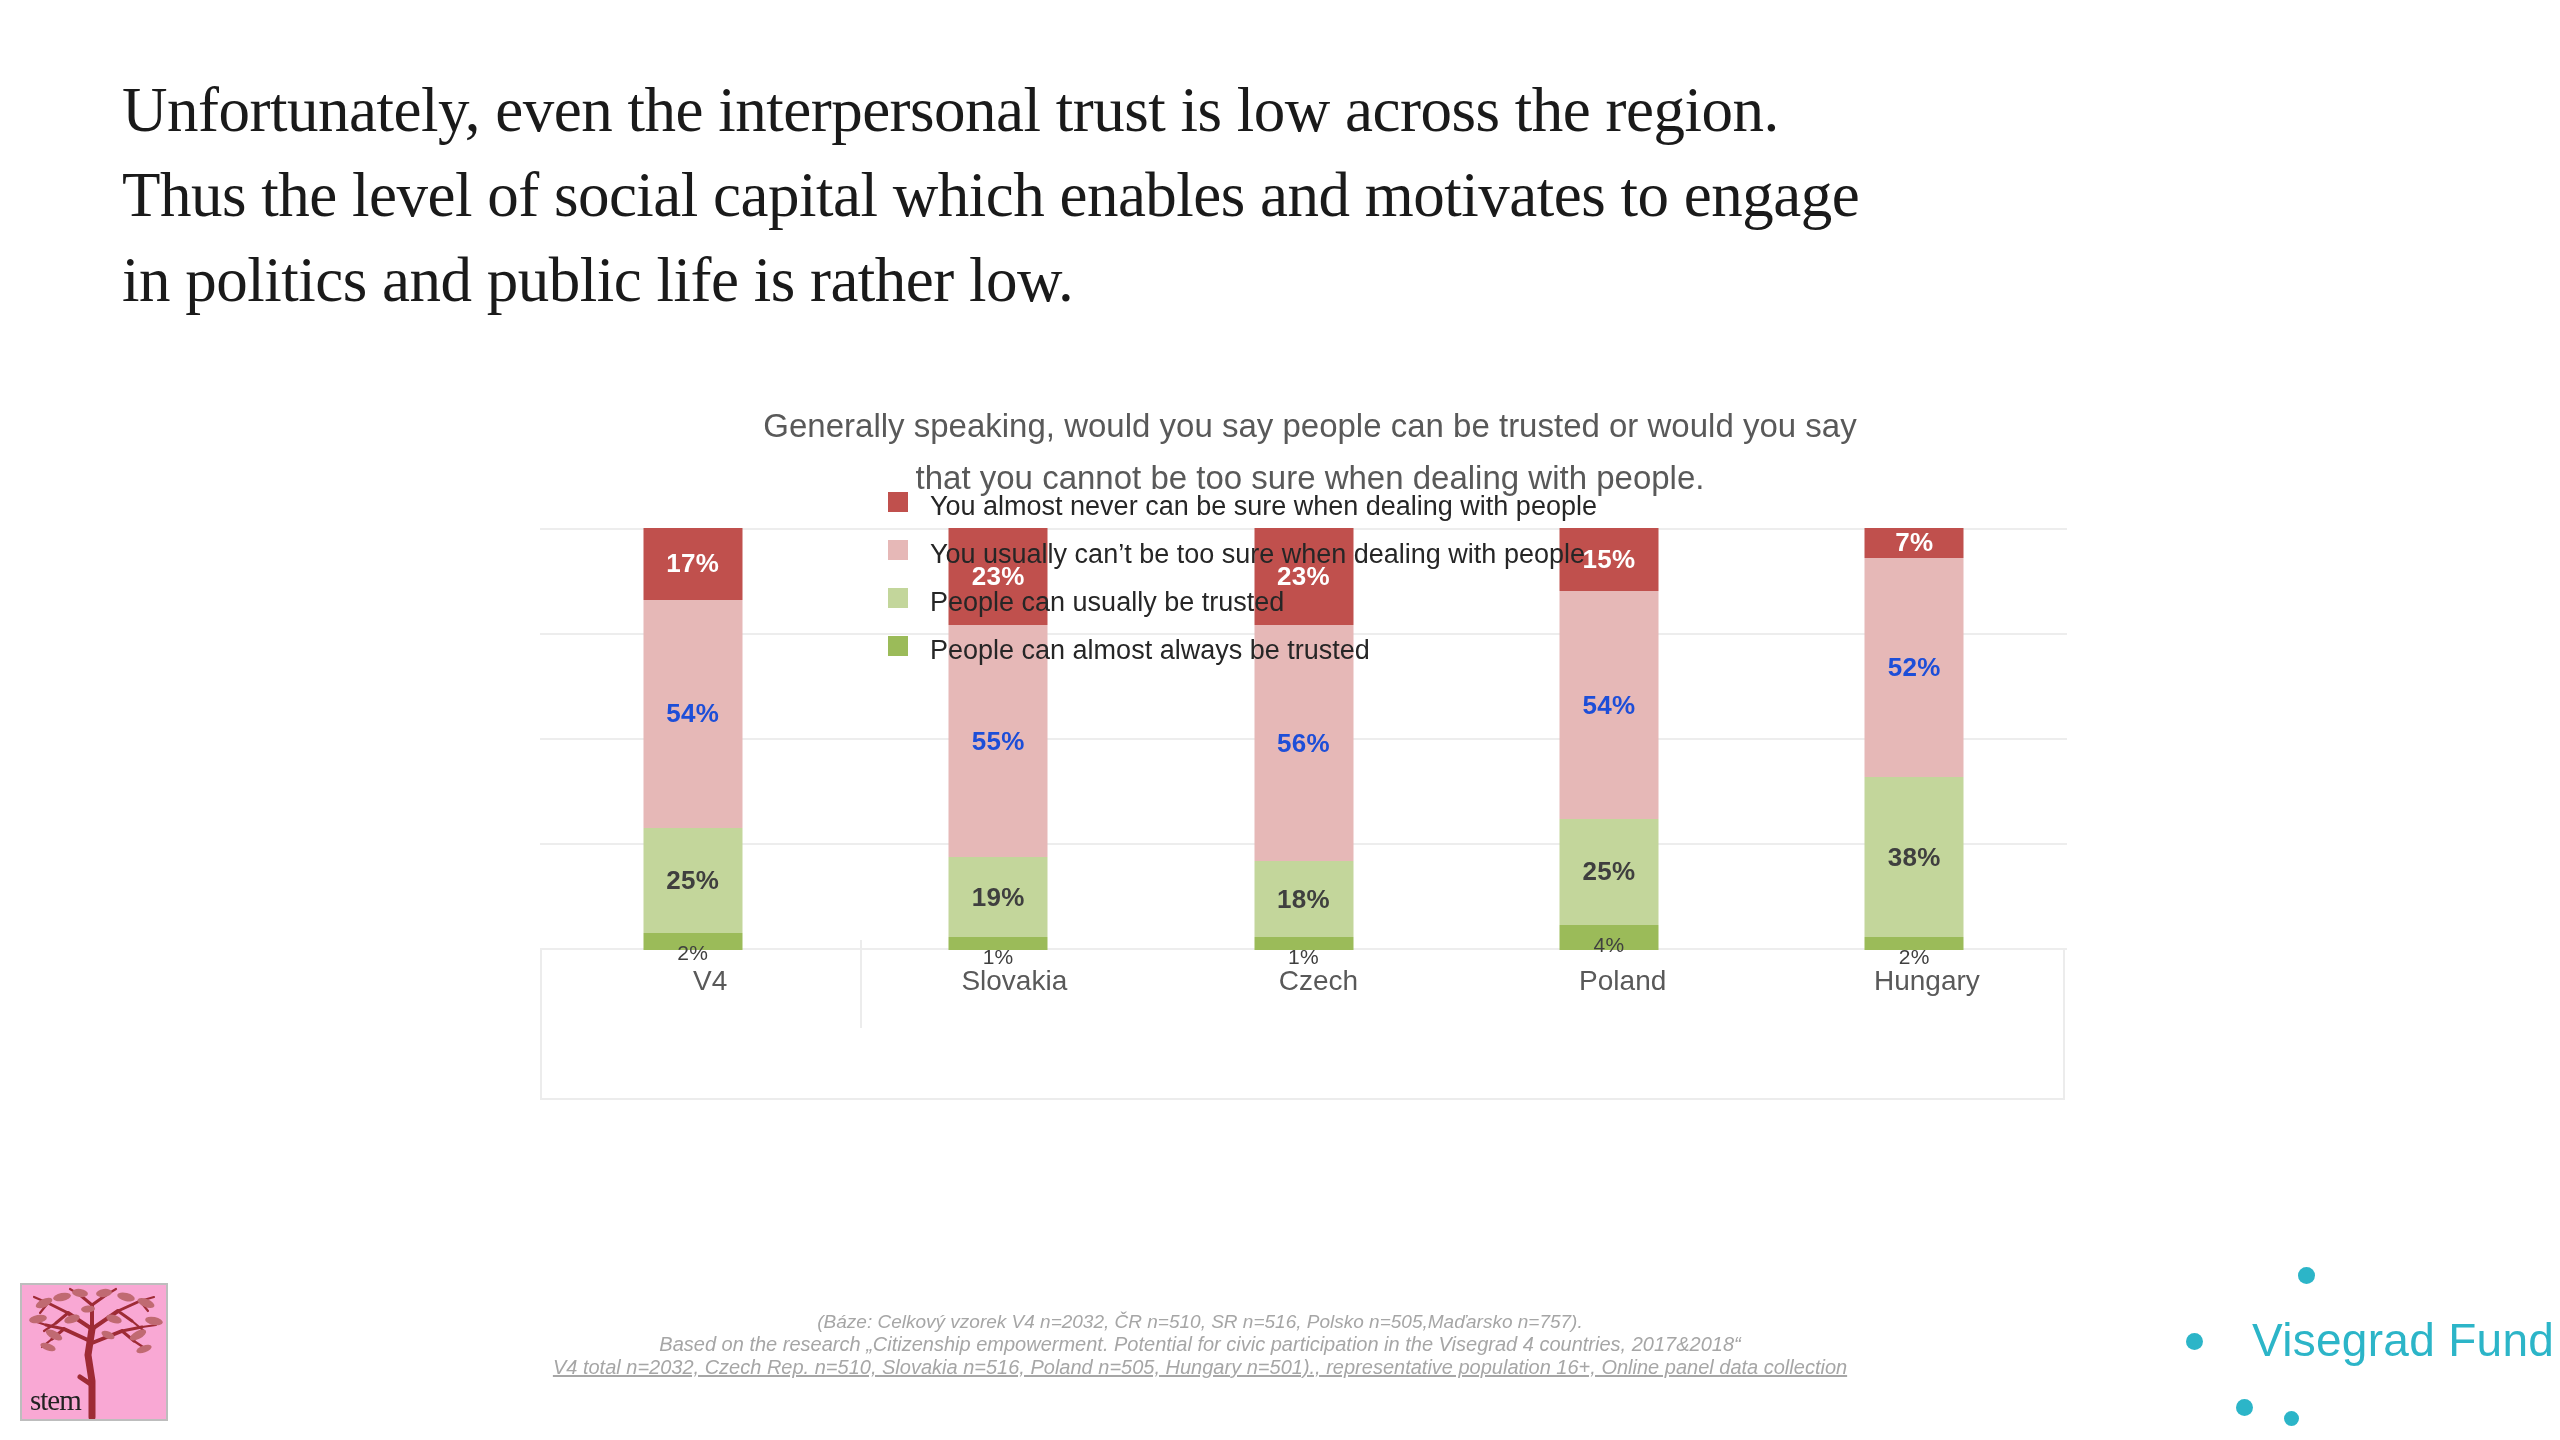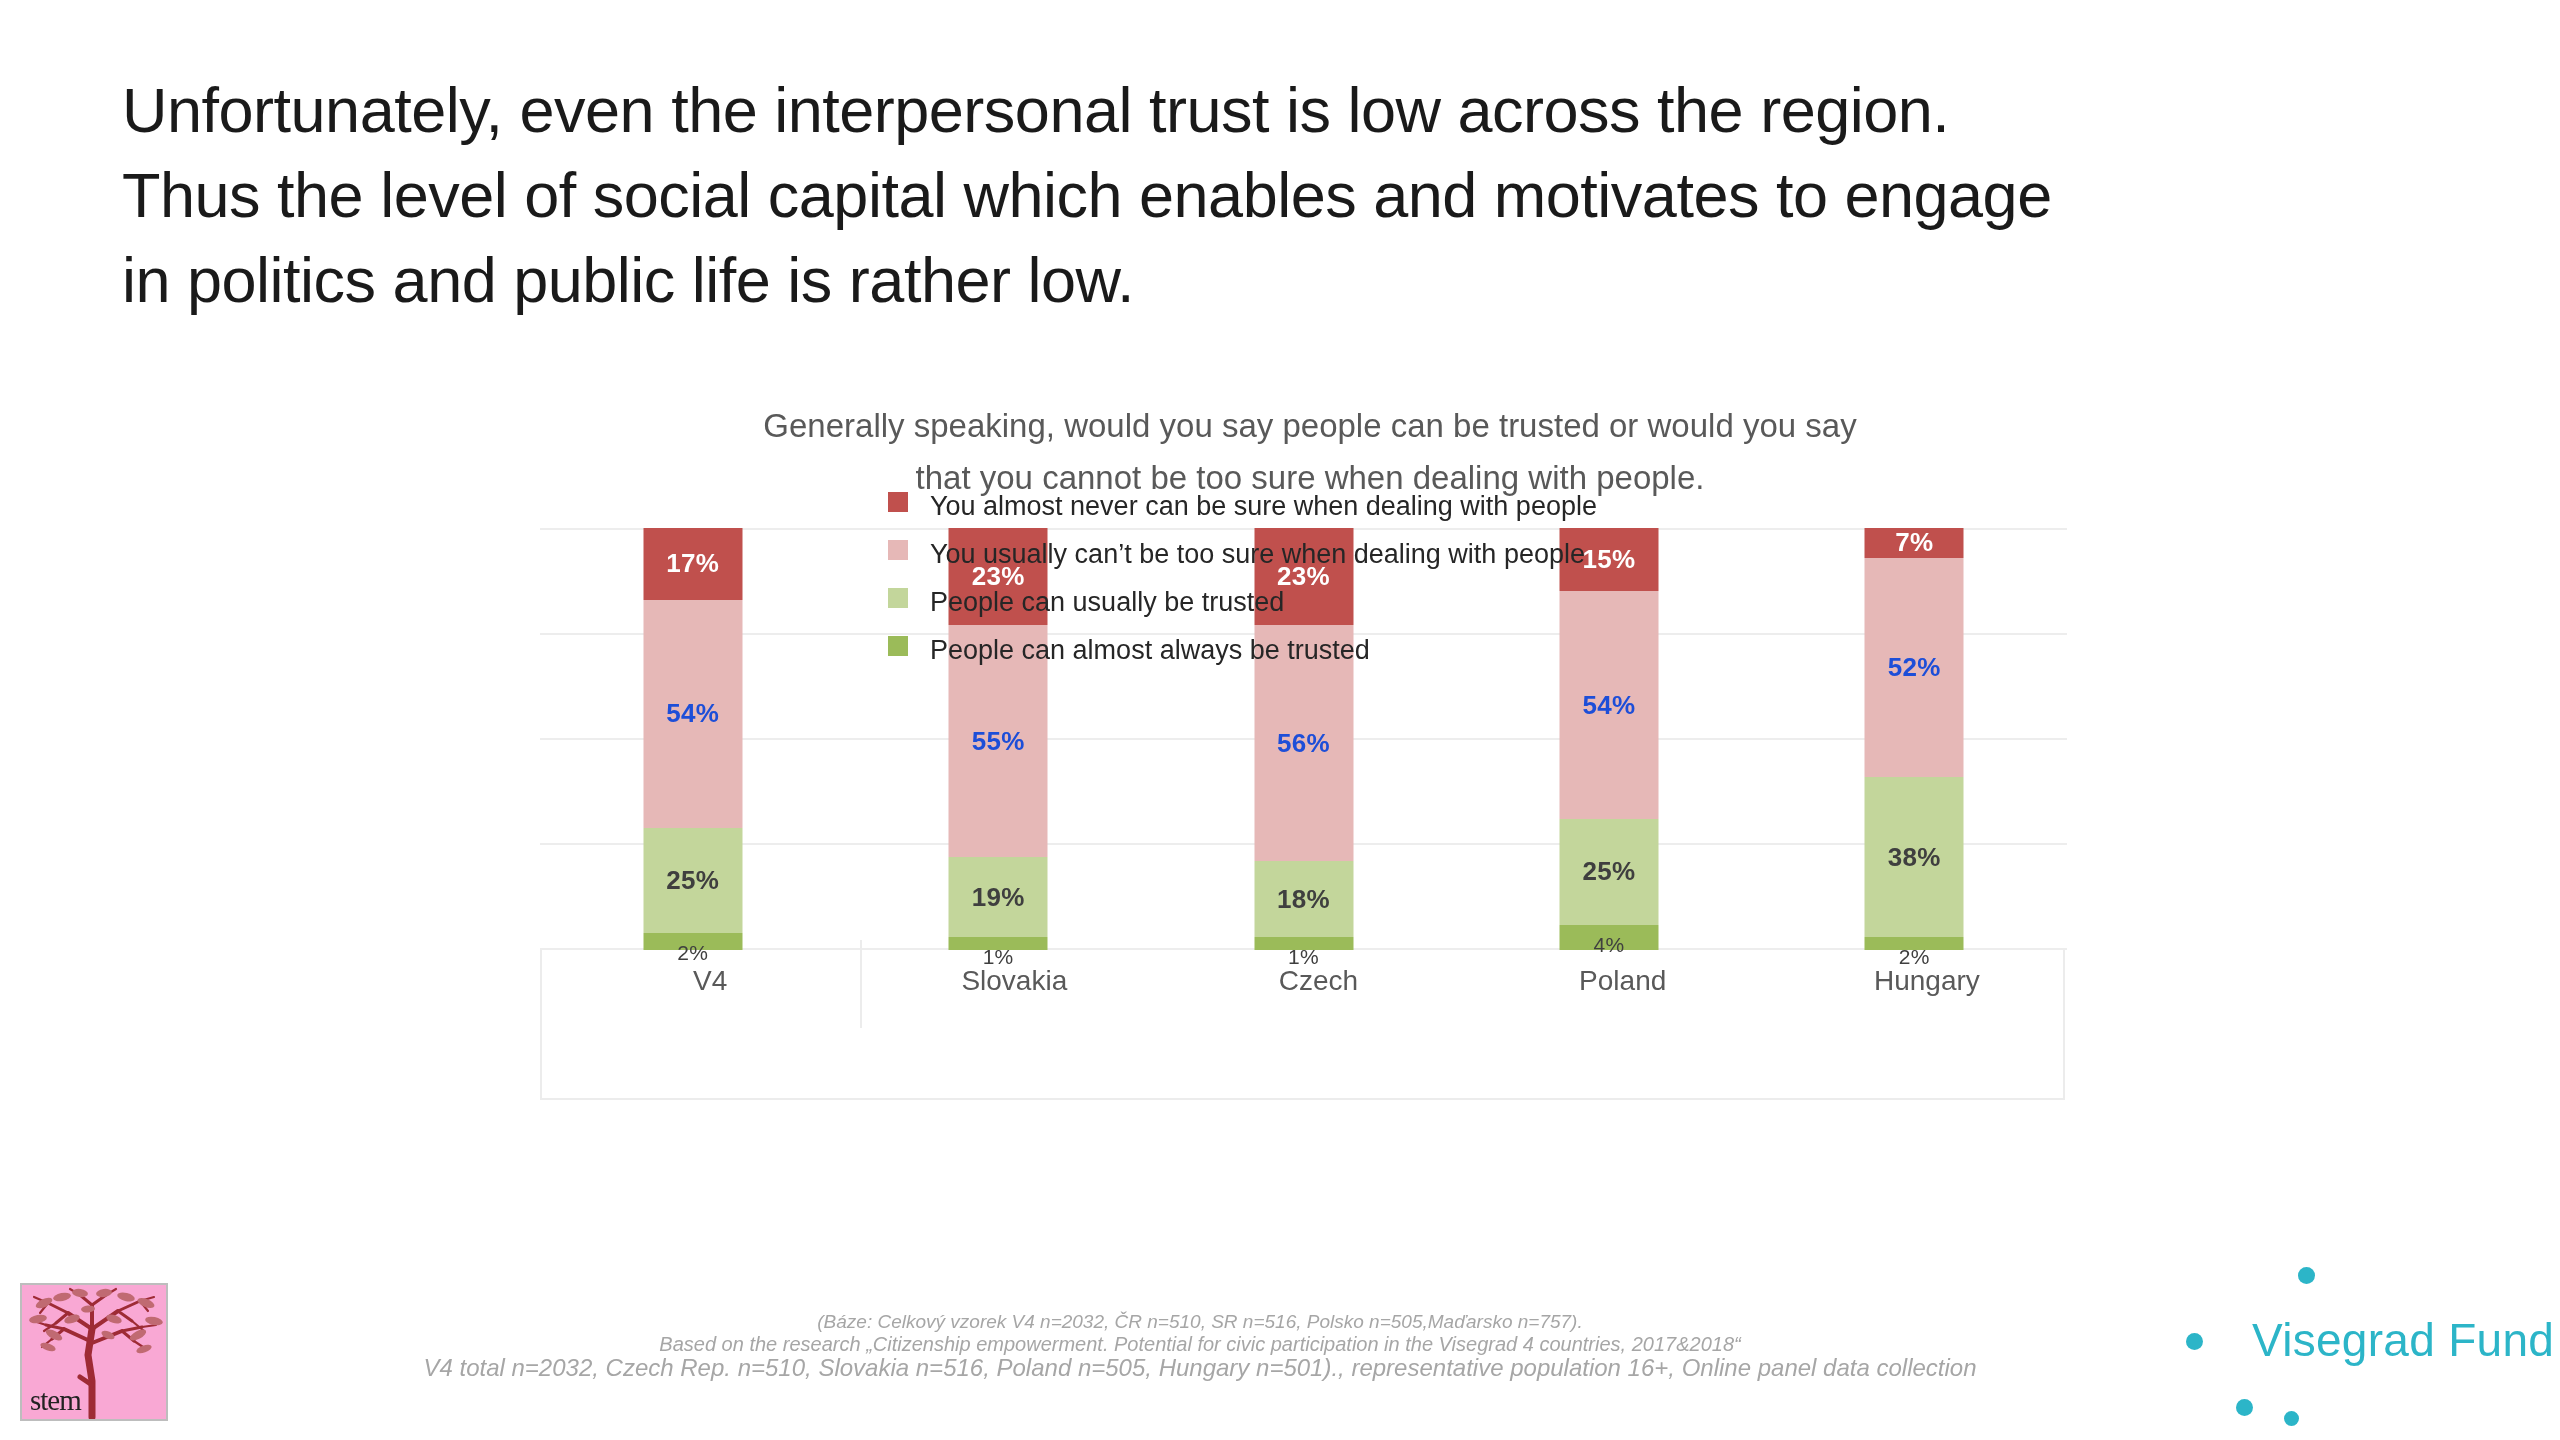--- a/index.html
+++ b/index.html
@@ -20,21 +20,21 @@
     position: absolute;
     left: 122px;
     top: 68px;
     width: 2300px;
     font-size: 63px;
     line-height: 85px;
     color: #1a1a1a;
     font-weight: 400;
     letter-spacing: -0.5px;
   }
-  #slide-title .tline { display: block; white-space: nowrap; }
+  #slide-title .tline { display: block; white-space: nowrap; font-family: Liberation Serif, serif; }
 
   
   #chart-block {
     position: absolute;
     left: 540px;
     top: 400px;
     width: 1540px;
     height: 700px;
   }
 
@@ -189,21 +189,21 @@
     width: 1740px;
     text-align: center;
     font-size: 19.5px;
     line-height: 23px;
     font-style: italic;
     color: #a6a6a6;
   }
   #footnote .fline { display: block; white-space: nowrap; }
   #footnote .fline.l1 { font-size: 19px; }
   #footnote .fline.l2 { font-size: 20px; }
-  #footnote .fline.l3 { font-size: 24px; }
+  #footnote .fline.l3 { font-size: 20px; text-decoration: underline; }
 
   
   #stem-logo {
     position: absolute;
     left: 20px;
     top: 1283px;
     width: 148px;
     height: 138px;
     border: 2px solid #bdbdbd;
     background: #f9a8d4;

